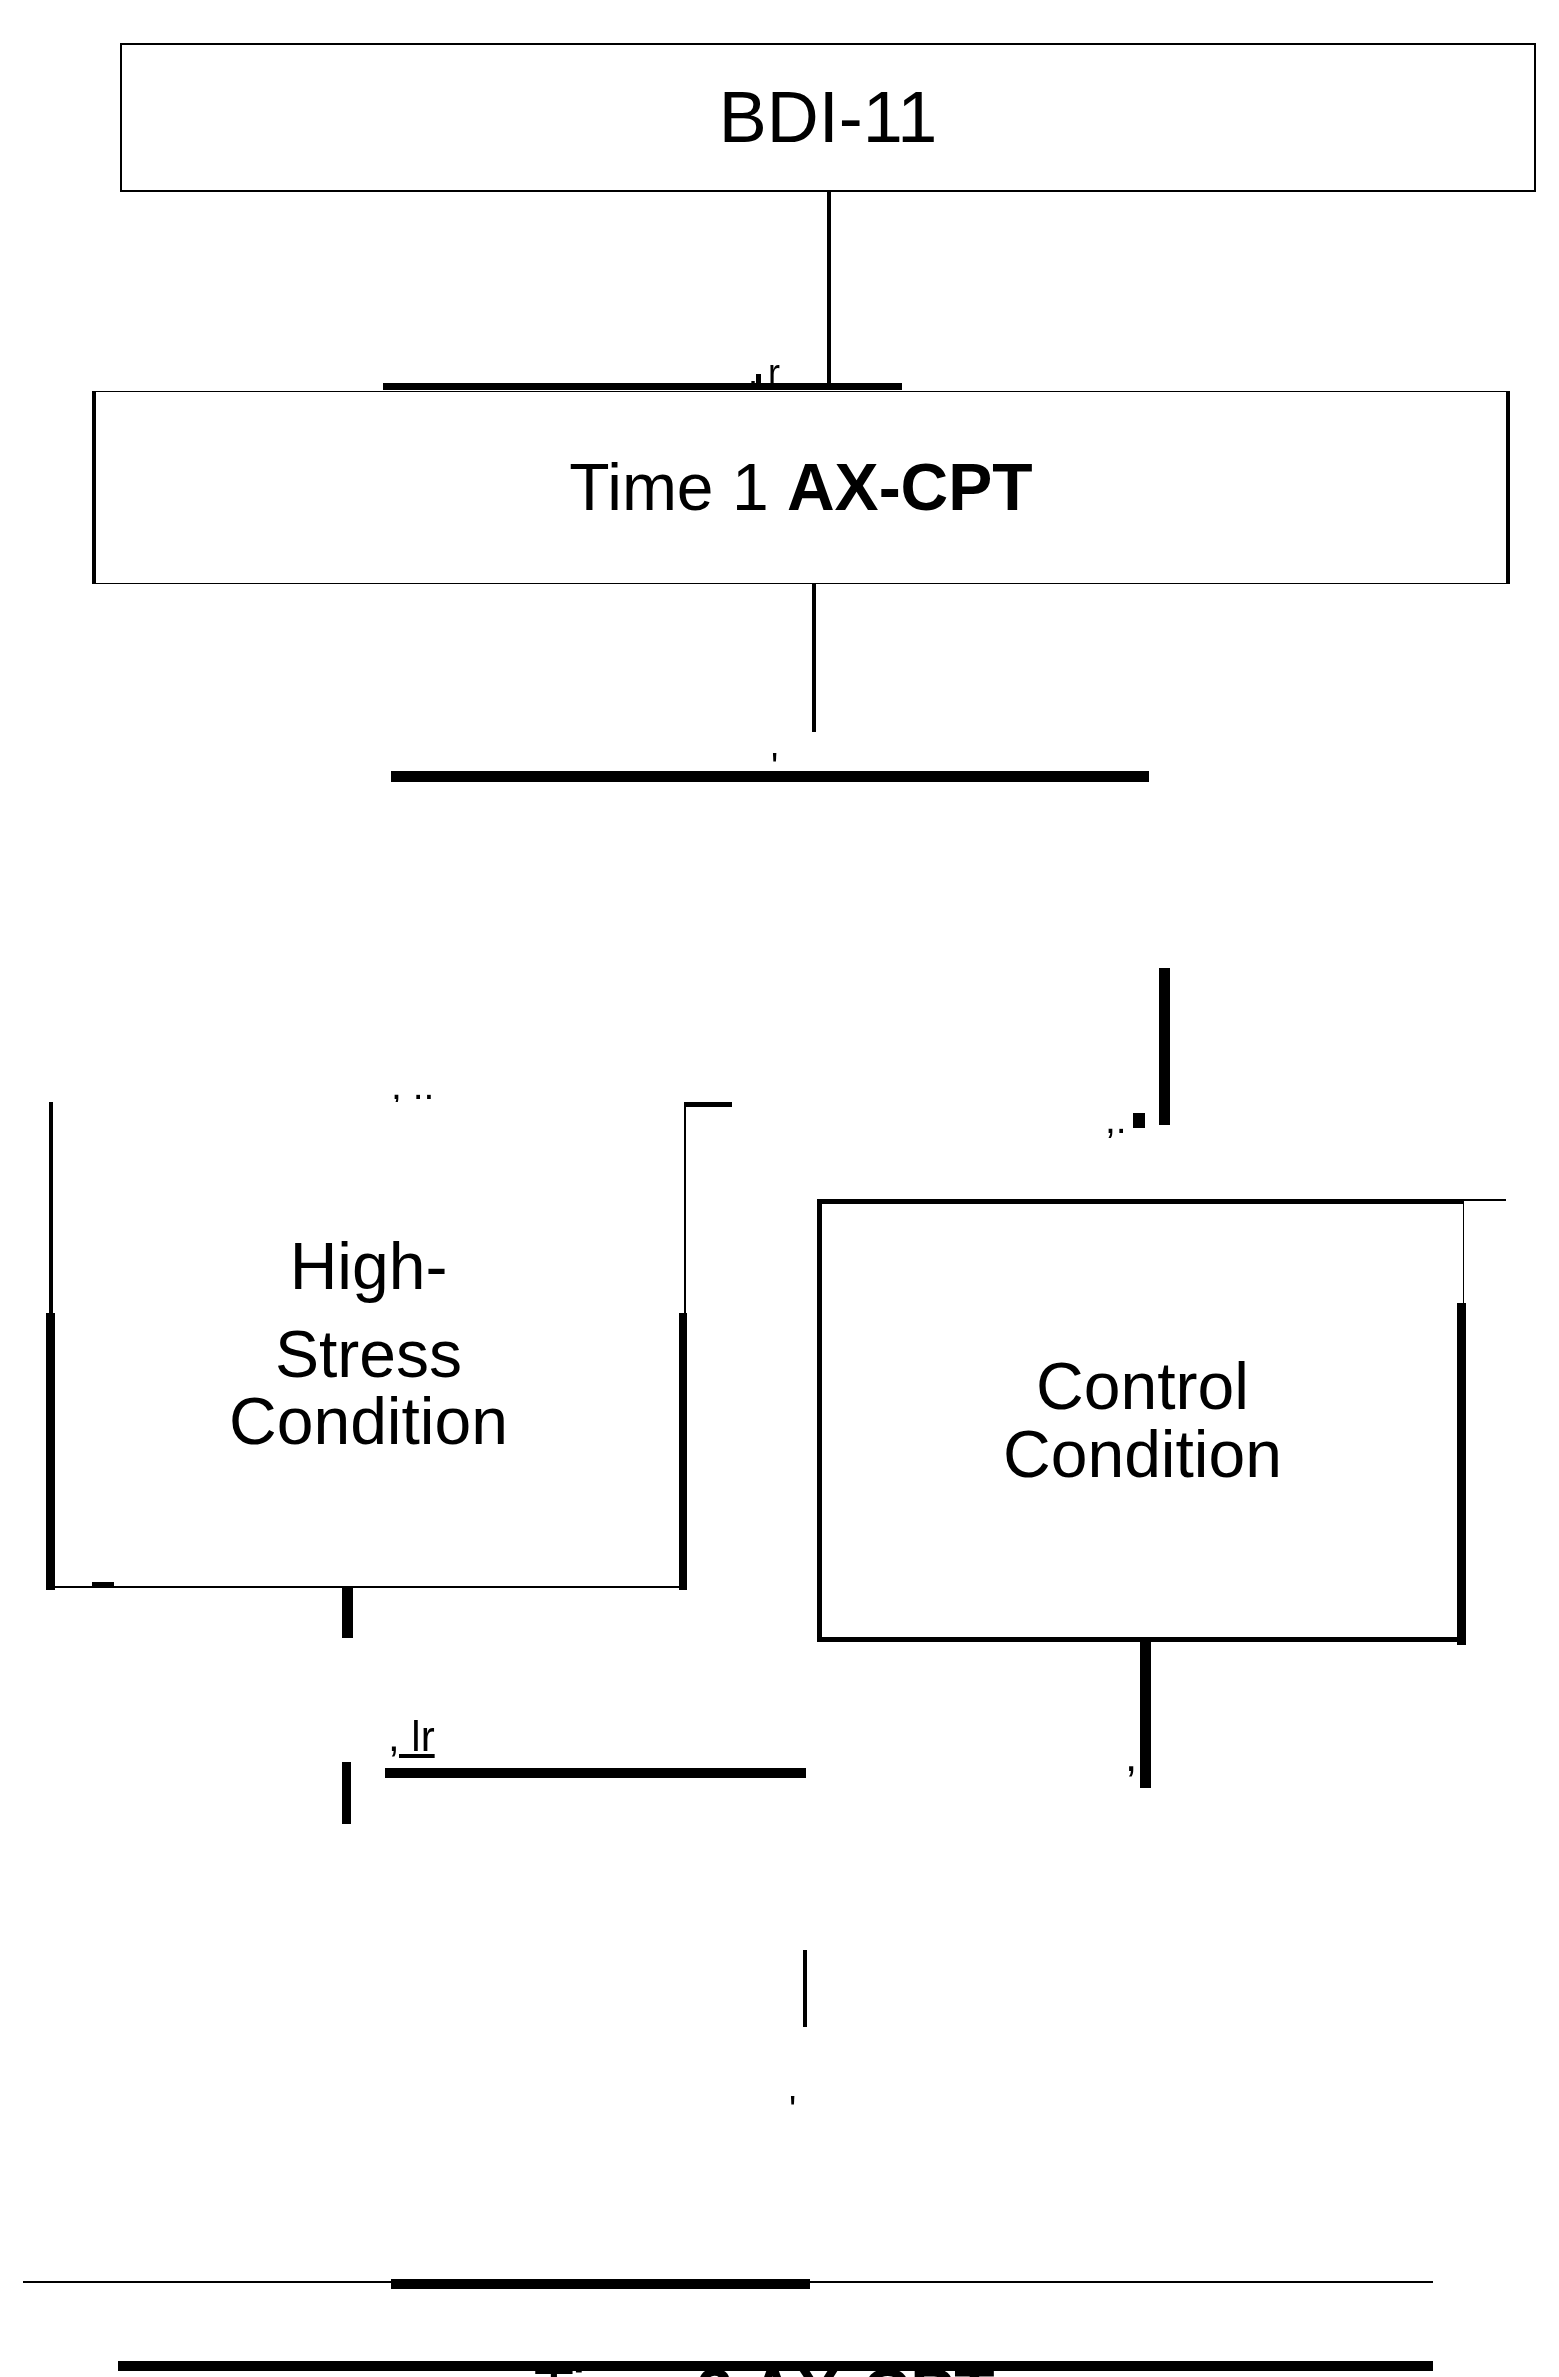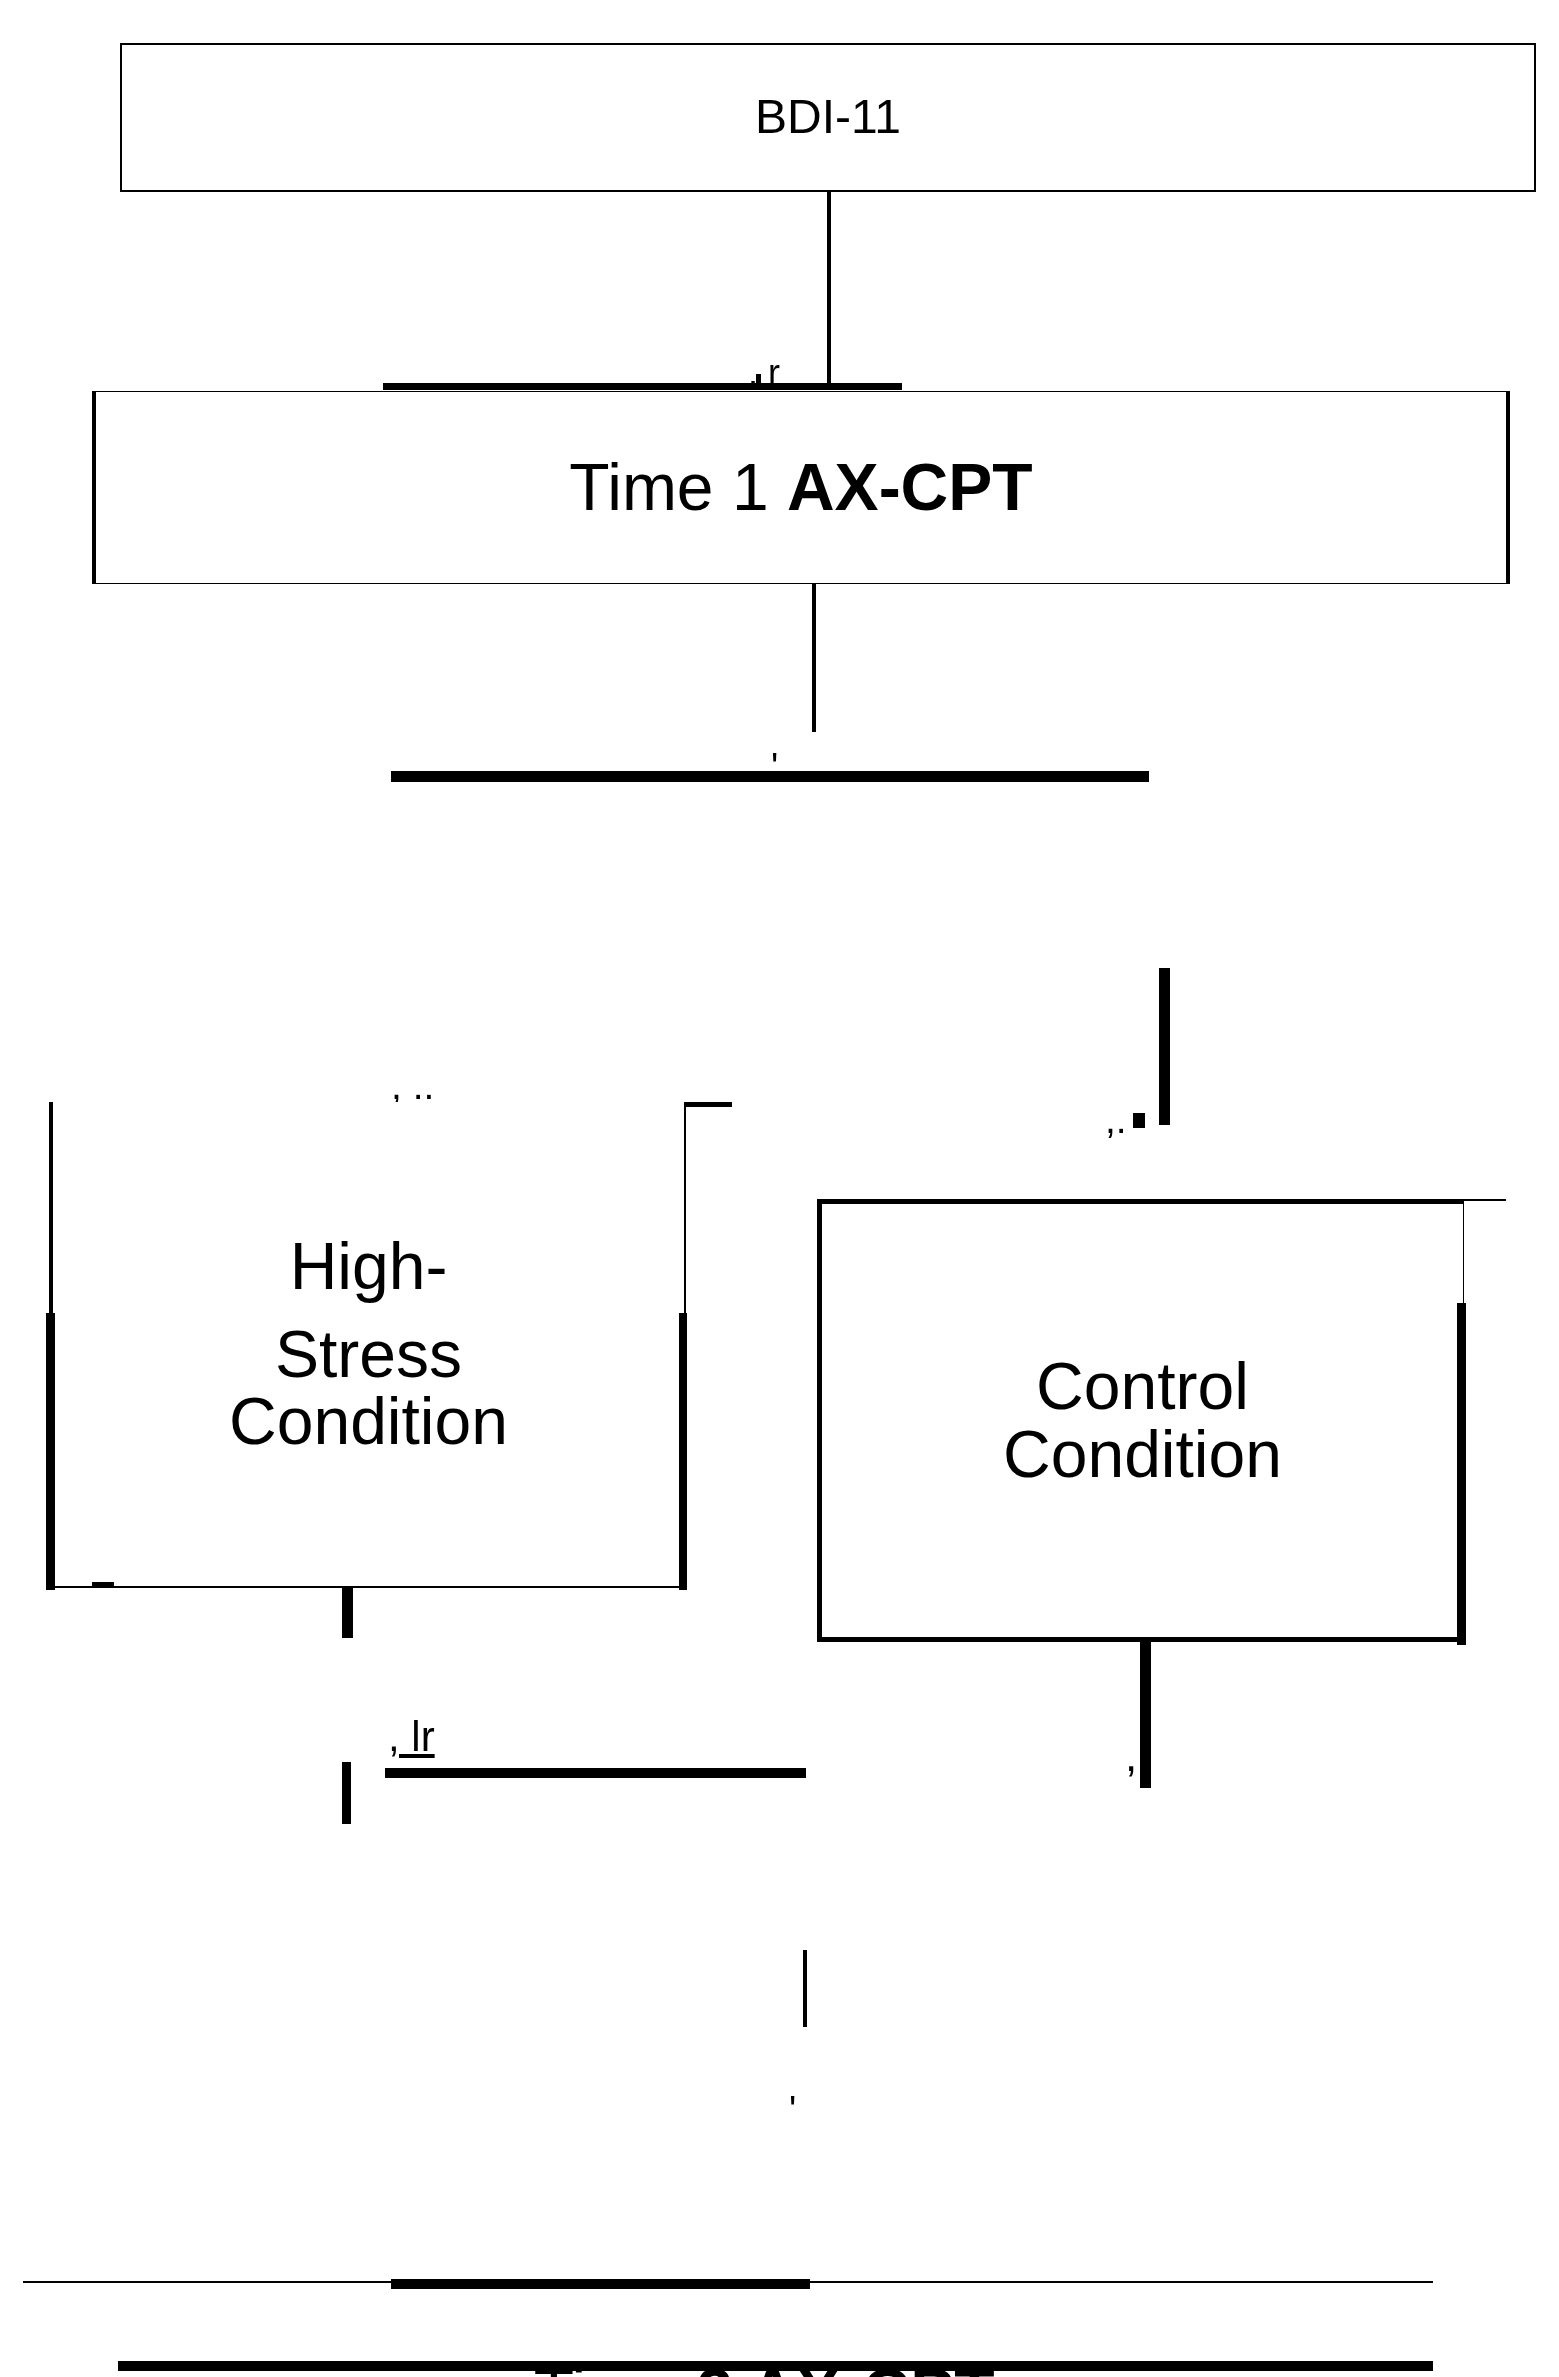--- a/index.html
+++ b/index.html
@@ -52,21 +52,21 @@
     line-height: 1;
   }
   .blob { position: absolute; background: #000; }
 </style>
 </head>
 <body>
 
 <div id="canvas">
 
   <div class="node" style="left:120px; top:43px; width:1416px; height:149px; border:2.1px solid #000;">
-    <span class="lbl-reg" style="font-size:48px;">BDI-11</span>
+    <span class="lbl-reg" style="font-size:72px;">BDI-11</span>
   </div>
 
   <div class="vline" style="left:827px; top:191px; width:4.1px; height:195px;"></div>
 
   <div class="blob" style="left:383px; top:383px; width:519px; height:7.2px;"></div>
   <div class="blob" style="left:756px; top:374px; width:4.6px; height:15.4px;"></div>
 
   <span class="artifact" style="left:748px; top:355px; font-size:36px;">, r</span>
 
   <div class="node" style="left:92px; top:391px; width:1418px; height:193px; border-top:1.5px solid #000; border-bottom:1.5px solid #000; border-left:4.6px solid #000; border-right:4.6px solid #000;">

